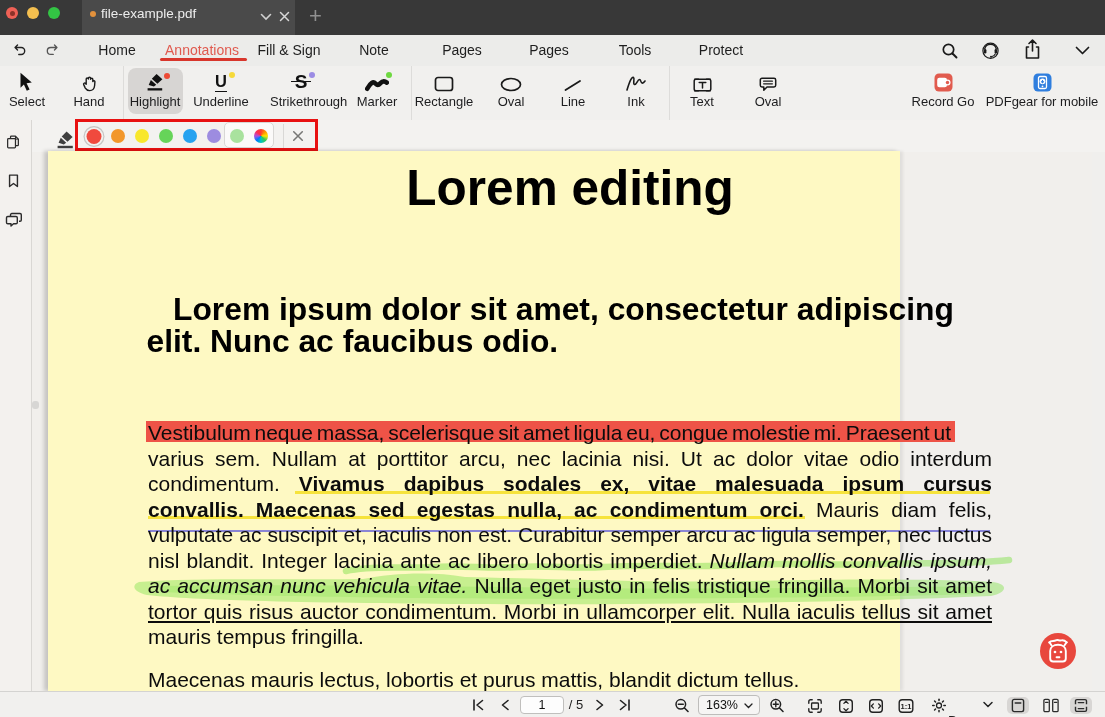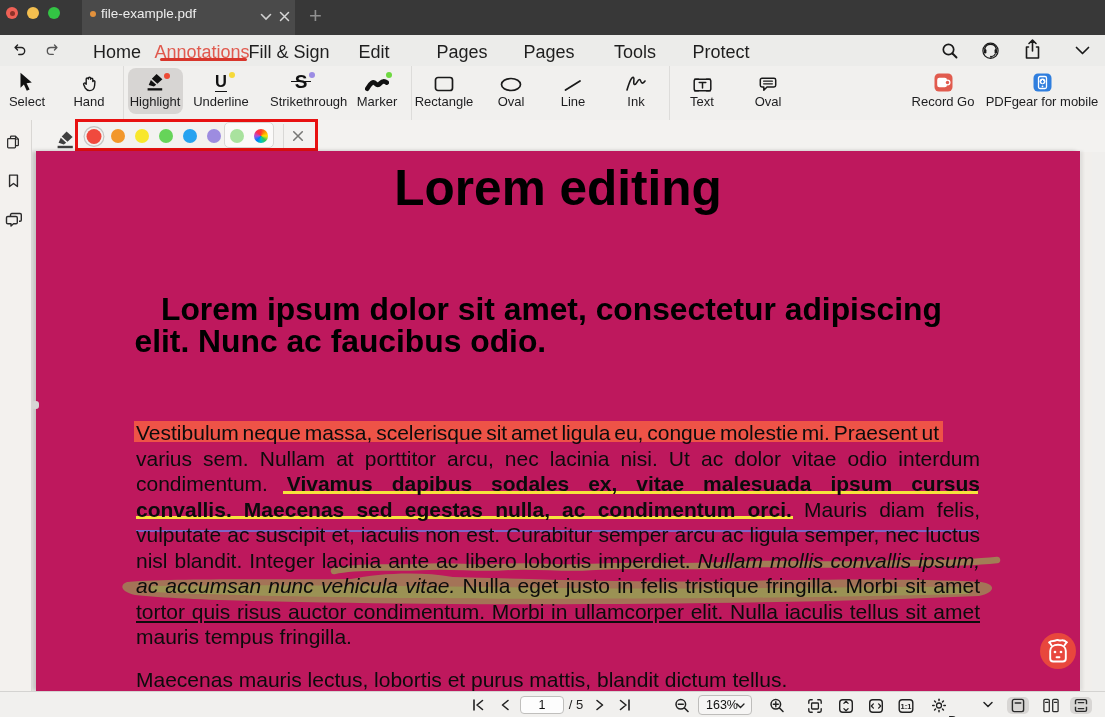--- a/index.html
+++ b/index.html
@@ -10,21 +10,21 @@
 
 #titlebar { position:absolute; left:0; top:0; width:1105px; height:35px; background:#383838; }
 .tl { position:absolute; top:7px; width:12px; height:12px; border-radius:50%; }
 #tab { position:absolute; left:82px; top:0; width:213px; height:35px; background:#4a4a4a; }
 #tab .dot { position:absolute; left:8px; top:11px; width:6px; height:6px; border-radius:50%; background:#e2913c; }
 #tab .name { position:absolute; left:19px; top:6px; font-size:13.5px; color:#ededed; }
 #newtab { position:absolute; left:309px; top:3px; color:#909090; font-size:22px; font-weight:400; }
 
 
 #menubar { position:absolute; left:0; top:35px; width:1105px; height:31px; background:#ececea; }
-.mitem { position:absolute; top:7px; transform:translateX(-50%); font-size:18px; color:#1e1e1e; }
+.mitem { position:absolute; top:7px; transform:translateX(-50%); font-size:14px; color:#1e1e1e; }
 #mannot { color:#e05a4f; }
 #annotline { position:absolute; left:160px; top:23px; width:87px; height:3px; background:#d8362c; border-radius:2px; }
 
 
 #toolbar { position:absolute; left:0; top:66px; width:1105px; height:54px; background:#f1f0ee; }
 .tool { position:absolute; top:0px; width:62px; height:48px; text-align:center; transform:translateX(-50%); }
 .tool .ticon { height:26px; display:flex; align-items:flex-end; justify-content:center; }
 .tool .tlabel { font-size:13px; color:#1d1d1f; margin-top:2px; }
 .tsep { position:absolute; top:0; width:1px; height:54px; background:#dddcda; }
 .tdot { position:absolute; width:6px; height:6px; border-radius:50%; }
@@ -33,36 +33,36 @@
 
 #colorbar { position:absolute; left:0; top:120px; width:1105px; height:32px; background:#f3f2f0; }
 #redbox { position:absolute; left:75px; top:-1px; width:243px; height:32px; border:3px solid #e81111; }
 .sw { position:absolute; top:9px; width:14px; height:14px; border-radius:50%; transform:translateX(-50%); }
 #swbox { position:absolute; left:224px; top:2px; width:50px; height:26px; background:#fbfaf9; border:1px solid #d8d7d5; border-radius:5px; }
 
 
 #content { position:absolute; left:0; top:152px; width:1105px; height:539px; background:#f1efec; }
 #sidebar { position:absolute; z-index:5; left:0; top:120px; width:32px; height:571px; background:#f3f1ee; border-right:1px solid #d9d7d4; }
 #gutter { position:absolute; left:0px; top:0; width:48px; height:539px; background:#f1efec; }
-#page { position:absolute; left:36px; top:-1px; width:1044px; height:540px; background:#be185d; box-shadow:-4px 0 4px rgba(0,0,0,0.18), 3px 0 3px rgba(0,0,0,0.07); }
+#page { position:absolute; left:48px; top:-1px; width:852px; height:540px; background:#fef9c3; box-shadow:-4px 0 4px rgba(0,0,0,0.18), 3px 0 3px rgba(0,0,0,0.07); }
 #rstrip { position:absolute; left:1092px; top:0; width:13px; height:539px; background:#f0efed; }
 
 
 #doctitle { position:absolute; left:0; top:8px; width:1044px; text-align:center; font-size:49.5px; font-weight:bold; color:#000; }
 .sub { position:absolute; left:98.5px; width:880px; font-size:31.8px; font-weight:bold; color:#000; white-space:nowrap; }
 .bl { position:absolute; left:100px; width:844px; font-size:21px; color:#0c0c0c; white-space:nowrap; }
 .j { text-align:justify; text-align-last:justify; white-space:normal; }
 b { font-weight:bold; }
 i { font-style:italic; }
 
 
 #statusbar { position:absolute; left:0; top:691px; width:1105px; height:26px; background:#f1f0ee; border-top:1px solid #d4d3d1; }
 .sb { position:absolute; transform:translateX(-50%); color:#222; }
 #pginput { position:absolute; left:520px; top:4px; width:44px; height:18px; background:#fdfdfd; border:1px solid #c0bfbd; border-radius:4px; font-size:12.5px; text-align:center; line-height:16px; color:#111; }
-#zoombox { position:absolute; left:698px; top:3px; width:54px; height:20px; background:#f6f5f4; border:1px solid #bebdbb; border-radius:4px; font-size:12.5px; color:#111; line-height:18px; padding-left:7px; }
+#zoombox { position:absolute; left:698px; top:3px; width:62px; height:20px; background:#f6f5f4; border:1px solid #bebdbb; border-radius:4px; font-size:12.5px; color:#111; line-height:18px; padding-left:7px; }
 .laybtn { position:absolute; top:4.5px; width:21.5px; height:17.5px; border-radius:5px; }
 
 
 #bot { position:absolute; left:1040px; top:633px; width:36px; height:36px; border-radius:50%; background:#e8473d; }
 </style>
 </head>
 <body>
 <div id="app">
 
   <div id="titlebar">
@@ -86,21 +86,21 @@
   <div id="menubar">
     <svg class="abs" style="left:13px;top:8px" width="14" height="14" viewBox="0 0 17 17">
         <path d="M5.5 2.5 L2.5 5.5 L5.5 8.5 M2.8 5.5 H10 A4.2 4.2 0 0 1 10 13.9 H7" stroke="#222" stroke-width="1.7" fill="none" stroke-linecap="round" stroke-linejoin="round"></path>
       </svg>
     <svg class="abs" style="left:45px;top:8px" width="14" height="14" viewBox="0 0 17 17">
         <path d="M11.5 2.5 L14.5 5.5 L11.5 8.5 M14.2 5.5 H7 A4.2 4.2 0 0 0 7 13.9 H10" stroke="#555" stroke-width="1.6" fill="none" stroke-linecap="round" stroke-linejoin="round"></path>
       </svg>
     <div class="mitem" style="left:117px">Home</div>
     <div class="mitem" id="mannot" style="left:202px">Annotations</div>
     <div class="mitem" style="left:289px">Fill &amp; Sign</div>
-    <div class="mitem" style="left:374px">Edit</div>
+    <div class="mitem" style="left:374px">Note</div>
     <div class="mitem" style="left:462px">Pages</div>
     <div class="mitem" style="left:549px">Pages</div>
     <div class="mitem" style="left:635px">Tools</div>
     <div class="mitem" style="left:721px">Protect</div>
     <div id="annotline"></div>
 
     <svg class="abs" style="left:941px;top:7px" width="18" height="18" viewBox="0 0 18 18">
         <circle cx="7.5" cy="7.5" r="5.2" stroke="#1a1a1a" stroke-width="1.7" fill="none"></circle>
         <path d="M11.5 11.5 L15.5 15.5" stroke="#1a1a1a" stroke-width="1.9" stroke-linecap="round"></path>
       </svg>

